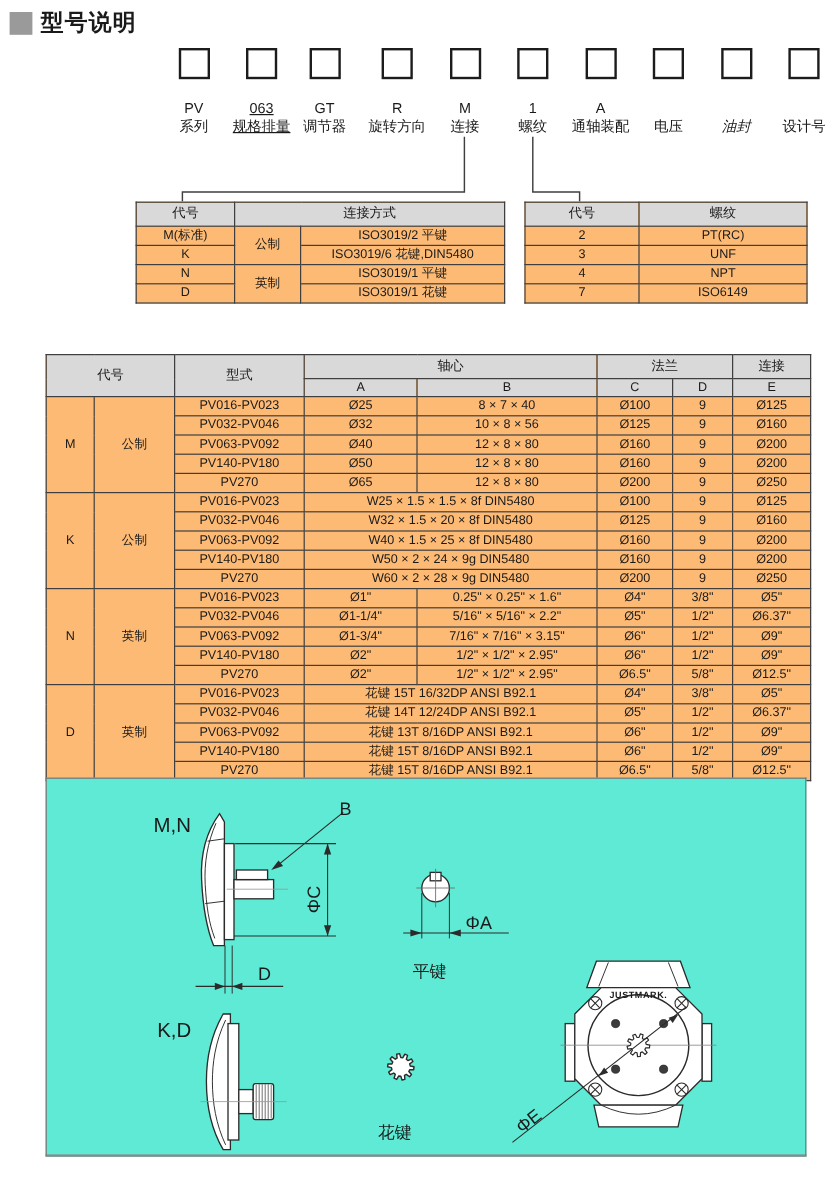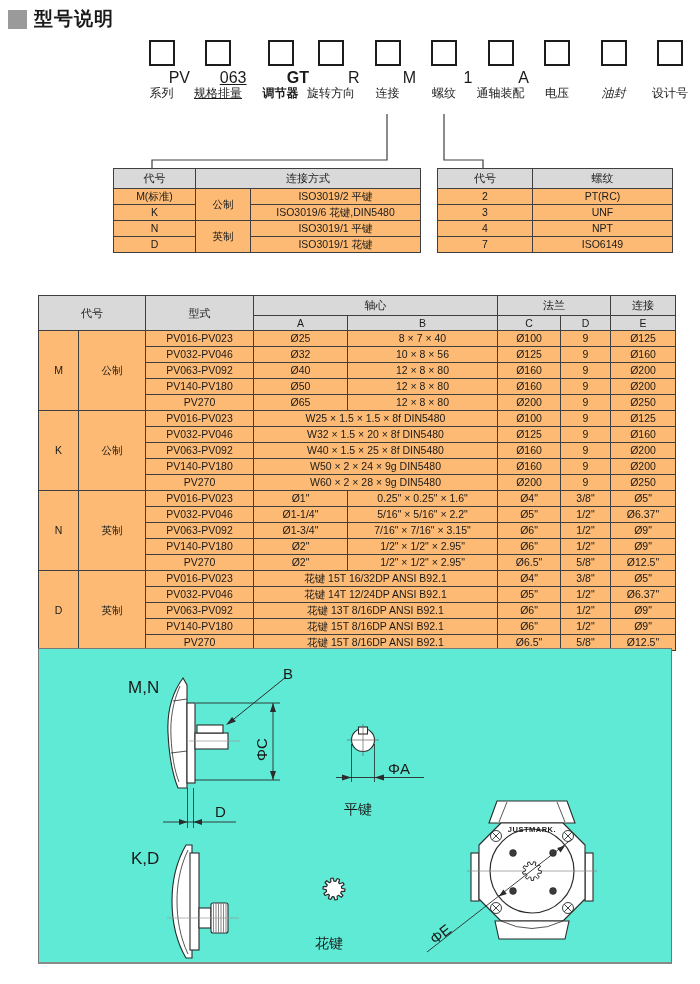--- a/index.html
+++ b/index.html
@@ -5,21 +5,21 @@
   html,body{margin:0;padding:0;background:#fff;}
   .page{position:relative;width:700px;height:984px;background:#fff;overflow:hidden;
         font-family:"Liberation Sans","DejaVu Sans",sans-serif;color:#1a1a1a;}
   .section-title{position:absolute;left:8px;top:6px;display:flex;align-items:center;gap:7px;}
   .title-square{width:19px;height:19px;background:#9a9a9a;}
   .title-text{font-size:19px;font-weight:bold;letter-spacing:1px;}
   .overlay{position:absolute;left:0;top:0;pointer-events:none;}
   
   .code-col{position:absolute;top:40px;width:57px;text-align:center;}
   .code-box{width:22px;height:22px;border:2px solid #1c1c1c;margin:0 auto;background:#fff;}
-  .code-val{font-size:16px;height:16px;margin-top:4px;line-height:16px;text-align:right;}
+  .code-val{font-size:12px;height:16px;margin-top:16px;line-height:16px;}
   .code-label{font-size:12px;white-space:nowrap;line-height:15px;}
   
   .data-table{position:absolute;border-collapse:collapse;table-layout:fixed;background:#fdba74;}
   .data-table th,.data-table td{border:1px solid #3f3f3f;text-align:center;vertical-align:middle;
         padding:0 2px;font-weight:normal;font-size:10.5px;line-height:1.15;height:15px;
         overflow:hidden;white-space:nowrap;}
   .data-table th{background:#d9d9d9;font-size:11px;height:19px;}
   .data-table tr.subhead th{height:14px;font-size:10.5px;}
   
   .panel{position:absolute;left:38px;top:648px;width:632px;height:313px;
@@ -41,21 +41,21 @@
       <div class="code-col" style="left: 133px;">
         <div class="code-box"></div>
         <div class="code-val">PV</div>
         <div class="code-label">系列</div>
       </div>
       <div class="code-col" style="left: 189.5px; text-decoration: underline;">
         <div class="code-box"></div>
         <div class="code-val">063</div>
         <div class="code-label">规格排量</div>
       </div>
-      <div class="code-col" style="left: 252px; font-weight: bold;">
+      <div class="code-col" style="left: 242px;">
         <div class="code-box"></div>
         <div class="code-val">GT</div>
         <div class="code-label">调节器</div>
       </div>
       <div class="code-col" style="left: 302.5px;">
         <div class="code-box"></div>
         <div class="code-val">R</div>
         <div class="code-label">旋转方向</div>
       </div>
       <div class="code-col" style="left: 359px;">

